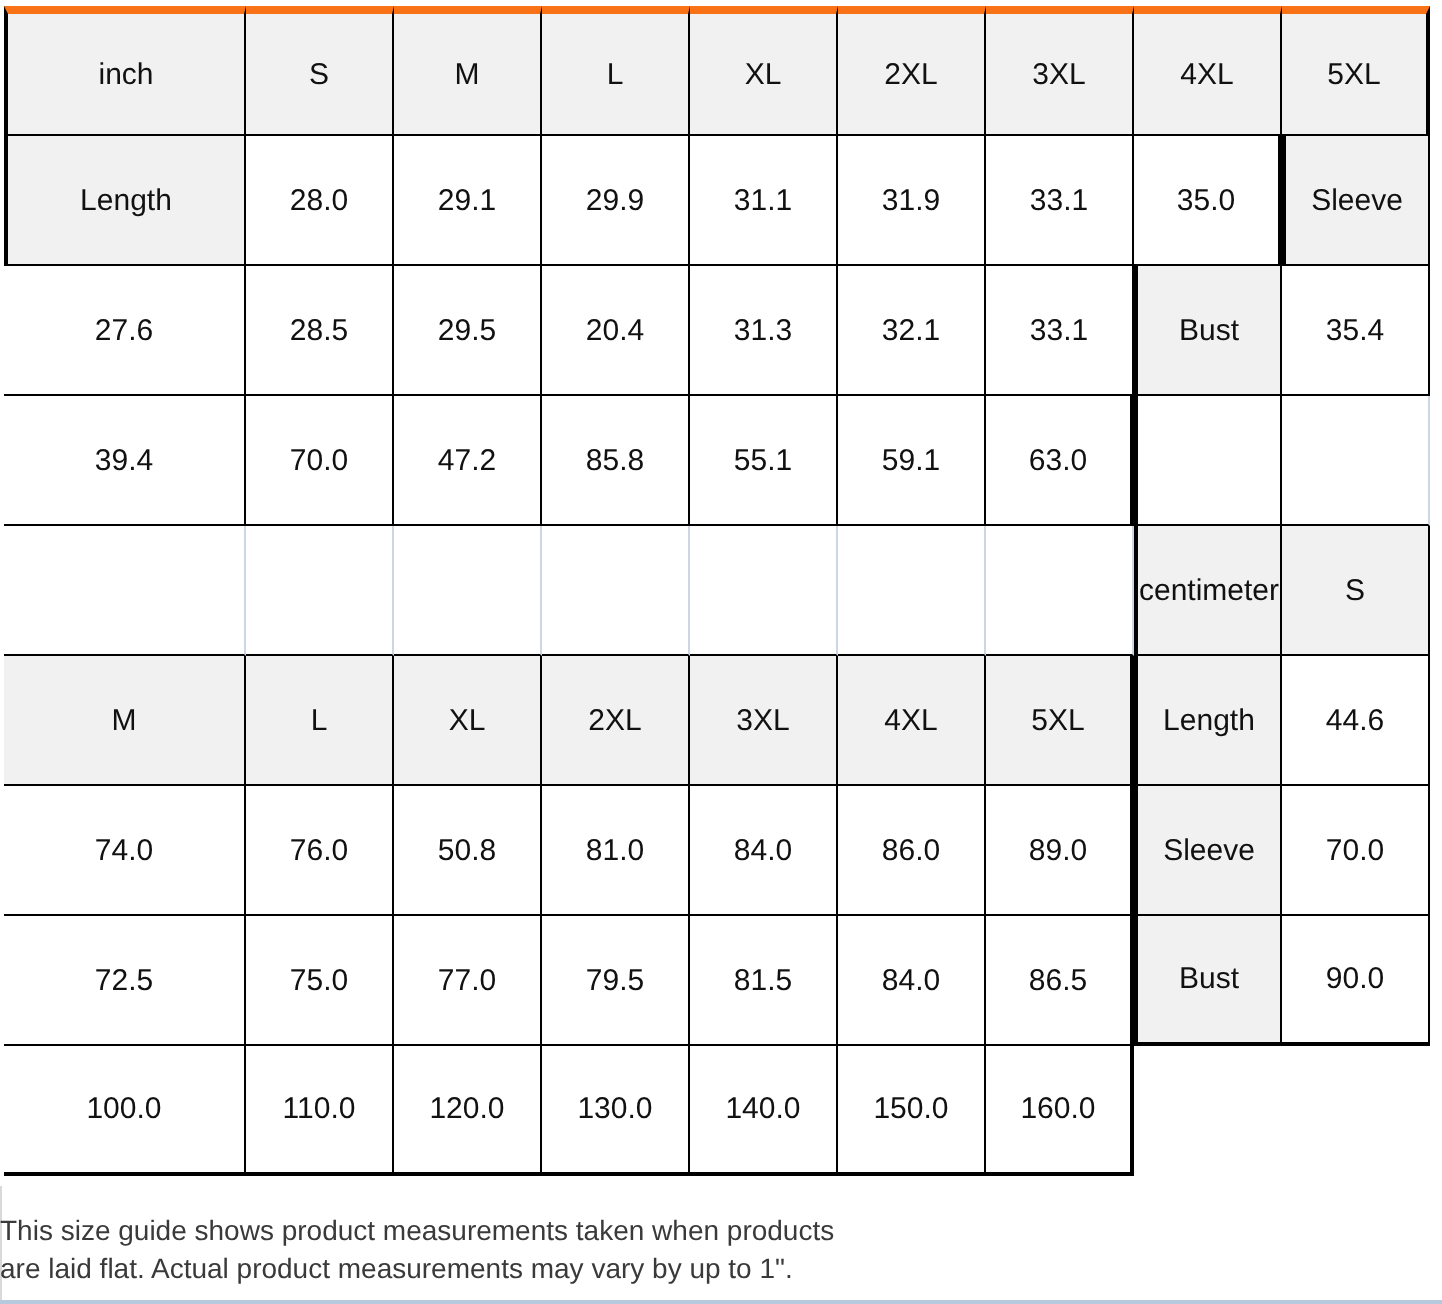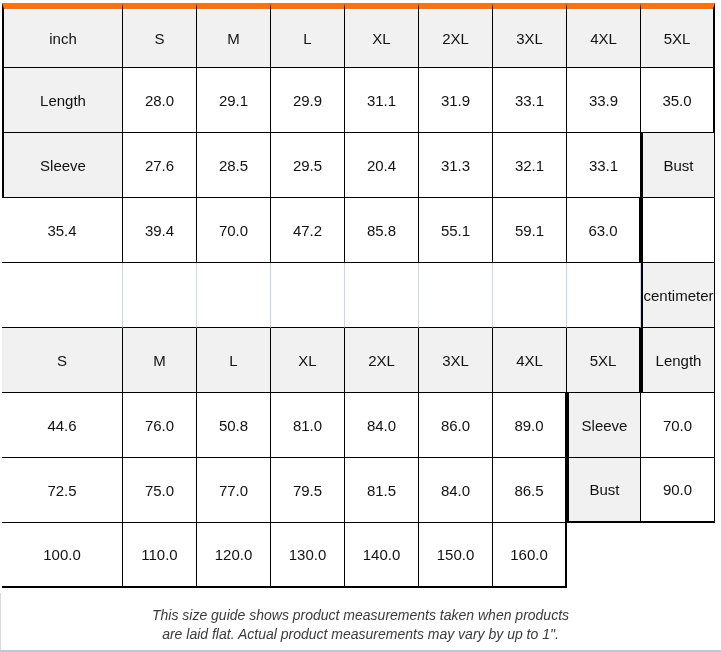--- a/index.html
+++ b/index.html
@@ -26,35 +26,34 @@
     align-items: center;
     justify-content: center;
     font-size: 15px;
     color: #111111;
     background: #ffffff;
     border-right: 1px solid #000000;
     border-bottom: 1px solid #000000;
     white-space: nowrap;
   }
   .g  { background: #f1f1f1; }        
-  .t  { border-top: 6px solid #f97316; }
+  .t  { border-top: 4px solid #f97316; }
   .l  { border-left: 2px solid #000000; }
   .r  { border-right-width: 2px; }
   .b  { border-bottom-width: 2px; }
   .lt { border-right: 1px solid #ccd6e5; }   
   .footer {
     position: absolute;
     left: 0;
     top: 606px;
     width: 721px;
-    text-align: center;
+    text-align: left;
     font-size: 14px;
     line-height: 19px;
     color: #3a3a3a;
-    font-style: italic;
   }
   .footer-left-edge {
     position: absolute;
     left: 0;
     top: 593px;
     width: 1px;
     height: 57px;
     background: #d9d9d9;
   }
   .bottom-rule {
@@ -82,21 +81,20 @@
     <div class="cell g t">4XL</div>
     <div class="cell g t r">5XL</div>
 
     <div class="cell g l">Length</div>
     <div class="cell">28.0</div>
     <div class="cell">29.1</div>
     <div class="cell">29.9</div>
     <div class="cell">31.1</div>
     <div class="cell">31.9</div>
     <div class="cell">33.1</div>
-    <div class="cell">33.9</div>
     <div class="cell r">35.0</div>
 
     <div class="cell g l">Sleeve</div>
     <div class="cell">27.6</div>
     <div class="cell">28.5</div>
     <div class="cell">29.5</div>
     <div class="cell">20.4</div>
     <div class="cell">31.3</div>
     <div class="cell">32.1</div>
     <div class="cell">33.1</div>
@@ -126,20 +124,21 @@
     <div class="cell g">M</div>
     <div class="cell g">L</div>
     <div class="cell g">XL</div>
     <div class="cell g">2XL</div>
     <div class="cell g">3XL</div>
     <div class="cell g">4XL</div>
     <div class="cell g r">5XL</div>
 
     <div class="cell g l">Length</div>
     <div class="cell">44.6</div>
+    <div class="cell">74.0</div>
     <div class="cell">76.0</div>
     <div class="cell">50.8</div>
     <div class="cell">81.0</div>
     <div class="cell">84.0</div>
     <div class="cell">86.0</div>
     <div class="cell r">89.0</div>
 
     <div class="cell g l">Sleeve</div>
     <div class="cell">70.0</div>
     <div class="cell">72.5</div>

